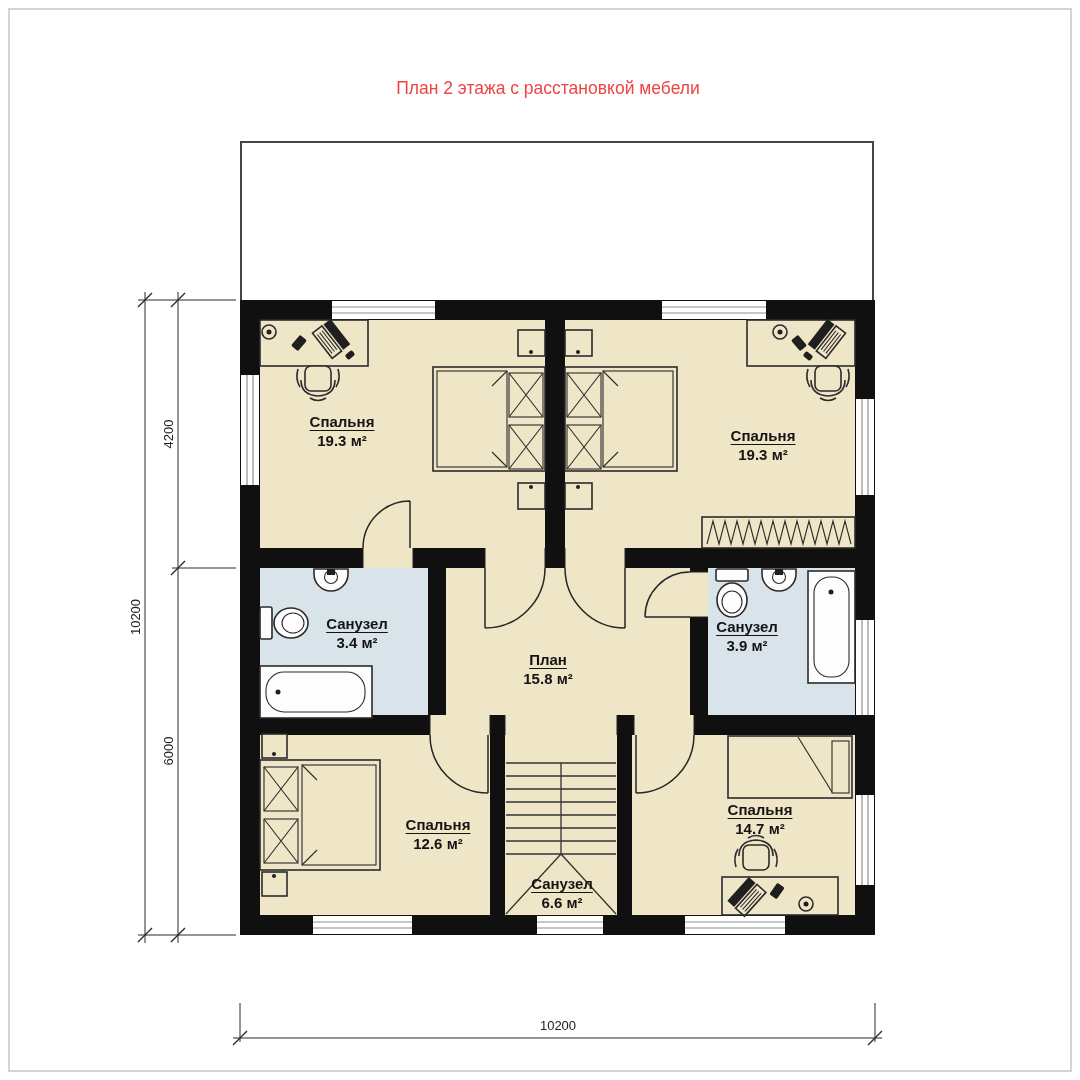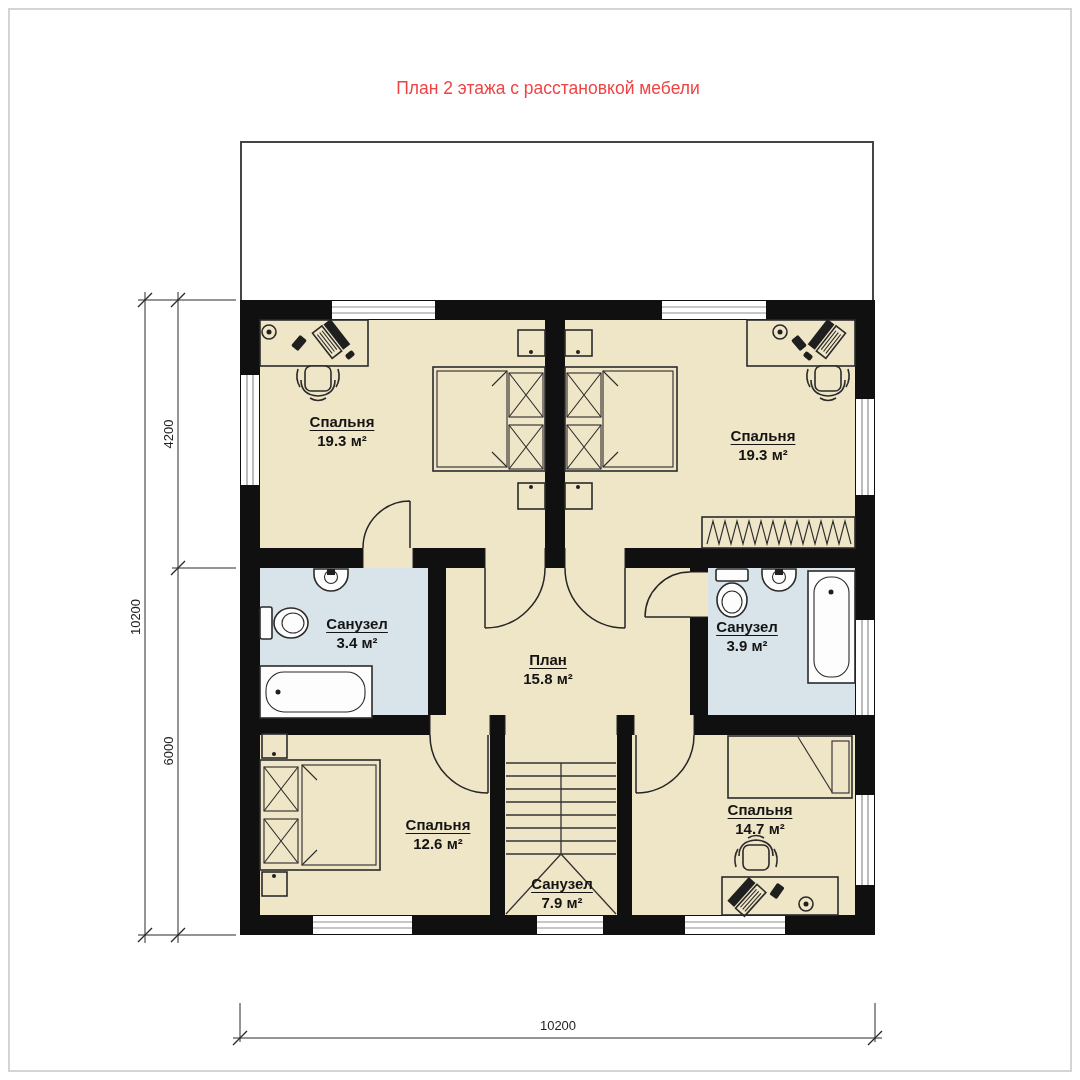--- a/index.html
+++ b/index.html
@@ -307,19 +307,19 @@
 <div class="room-label" style="left:438px;top:815px">
   <div class="room-name">Спальня</div>
   <div class="room-area">12.6 м²</div>
 </div>
 <div class="room-label" style="left:760px;top:800px">
   <div class="room-name">Спальня</div>
   <div class="room-area">14.7 м²</div>
 </div>
 <div class="room-label" style="left:562px;top:874px">
   <div class="room-name">Санузел</div>
-  <div class="room-area">7.9 м²</div>
+  <div class="room-area">6.6 м²</div>
 </div>
 
 <div class="dim-label rot" style="left:135px;top:617px">10200</div>
 <div class="dim-label rot" style="left:168px;top:434px">4200</div>
 <div class="dim-label rot" style="left:168px;top:751px">6000</div>
 <div class="dim-label horiz" style="left:558px;top:1018px">10200</div>
 
 </body></html>

